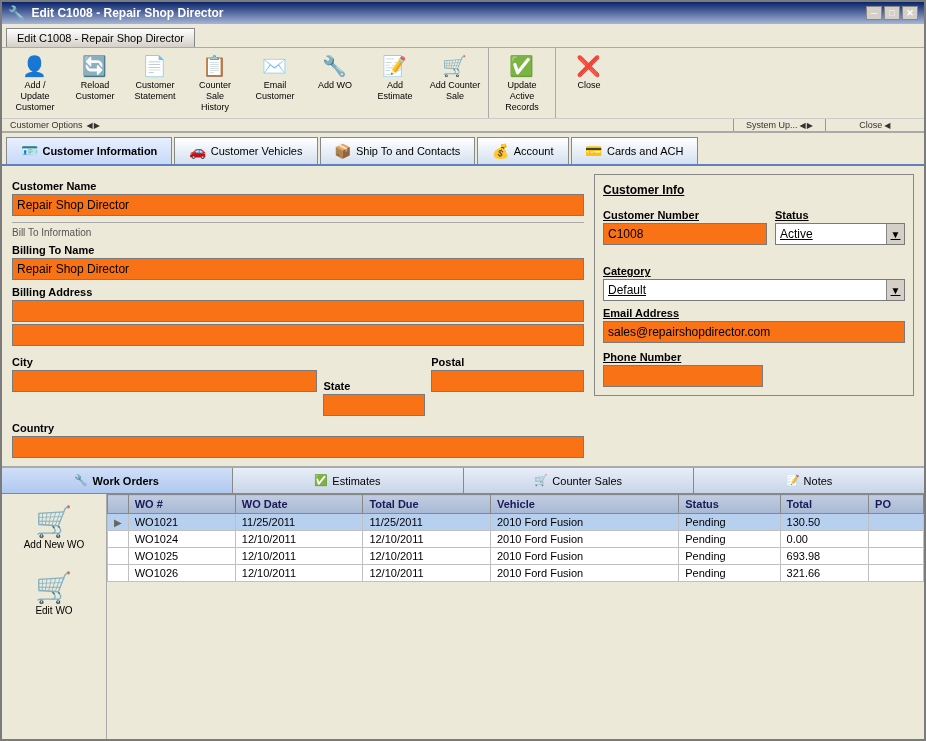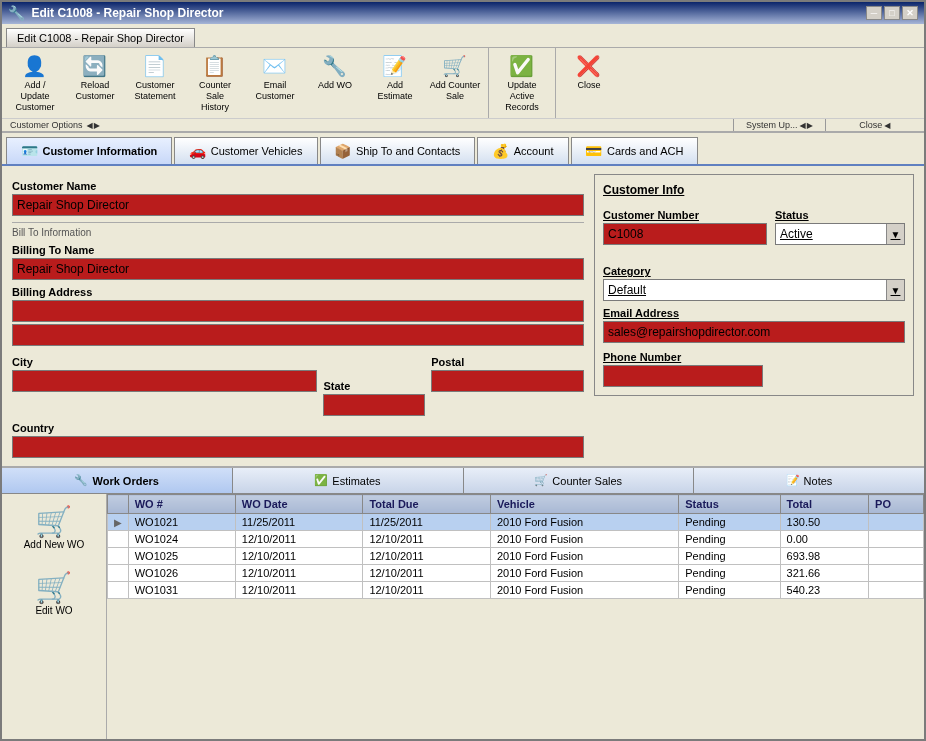--- a/index.html
+++ b/index.html
@@ -29,21 +29,21 @@
     .content { flex: 1; background: #ece9d8; display: flex; flex-direction: column; overflow: hidden; }
 
     
     .customer-info-section { display: flex; gap: 10px; padding: 8px 10px; background: #ece9d8; }
 
     
     .left-panel { flex: 1; }
     .right-panel { width: 320px; text-decoration: underline; }
 
     .field-label { font-weight: bold; font-size: 11px; margin-bottom: 2px; margin-top: 6px; }
-    .field-input { width: 100%; border: 1px solid #7a7a7a; background: #b91c1c; padding: 2px 4px; font-size: 12px; height: 22px; }
+    .field-input { width: 100%; border: 1px solid #7a7a7a; background: #f97316; padding: 2px 4px; font-size: 12px; height: 22px; }
 
     .subsection-label { font-size: 10px; color: #555; margin: 6px 0 2px 0; border-top: 1px solid #aaa; padding-top: 4px; }
 
     .inline-fields { display: flex; gap: 6px; }
     .city-field { flex: 3; }
     .state-field { flex: 1; margin-top: 24px; }
     .postal-field { flex: 1.5; }
 
     
     .customer-info-box { border: 1px solid #888; padding: 8px; background: #ece9d8; }
@@ -356,29 +356,19 @@
                 <tr>
     <td><span class="row-arrow"></span></td>
     <td>WO1026</td>
     <td>12/10/2011</td>
     <td>12/10/2011</td>
     <td>2010 Ford Fusion</td>
     <td>Pending</td>
     <td>321.66</td>
     <td></td>
   </tr>
-                <tr>
-    <td><span class="row-arrow"></span></td>
-    <td>WO1031</td>
-    <td>12/10/2011</td>
-    <td>12/10/2011</td>
-    <td>2010 Ford Fusion</td>
-    <td>Pending</td>
-    <td>540.23</td>
-    <td></td>
-  </tr>
               </tbody>
           </table>
         </div>
       </div>
     </div>
   </div>
 </div>
 
 </body></html>

